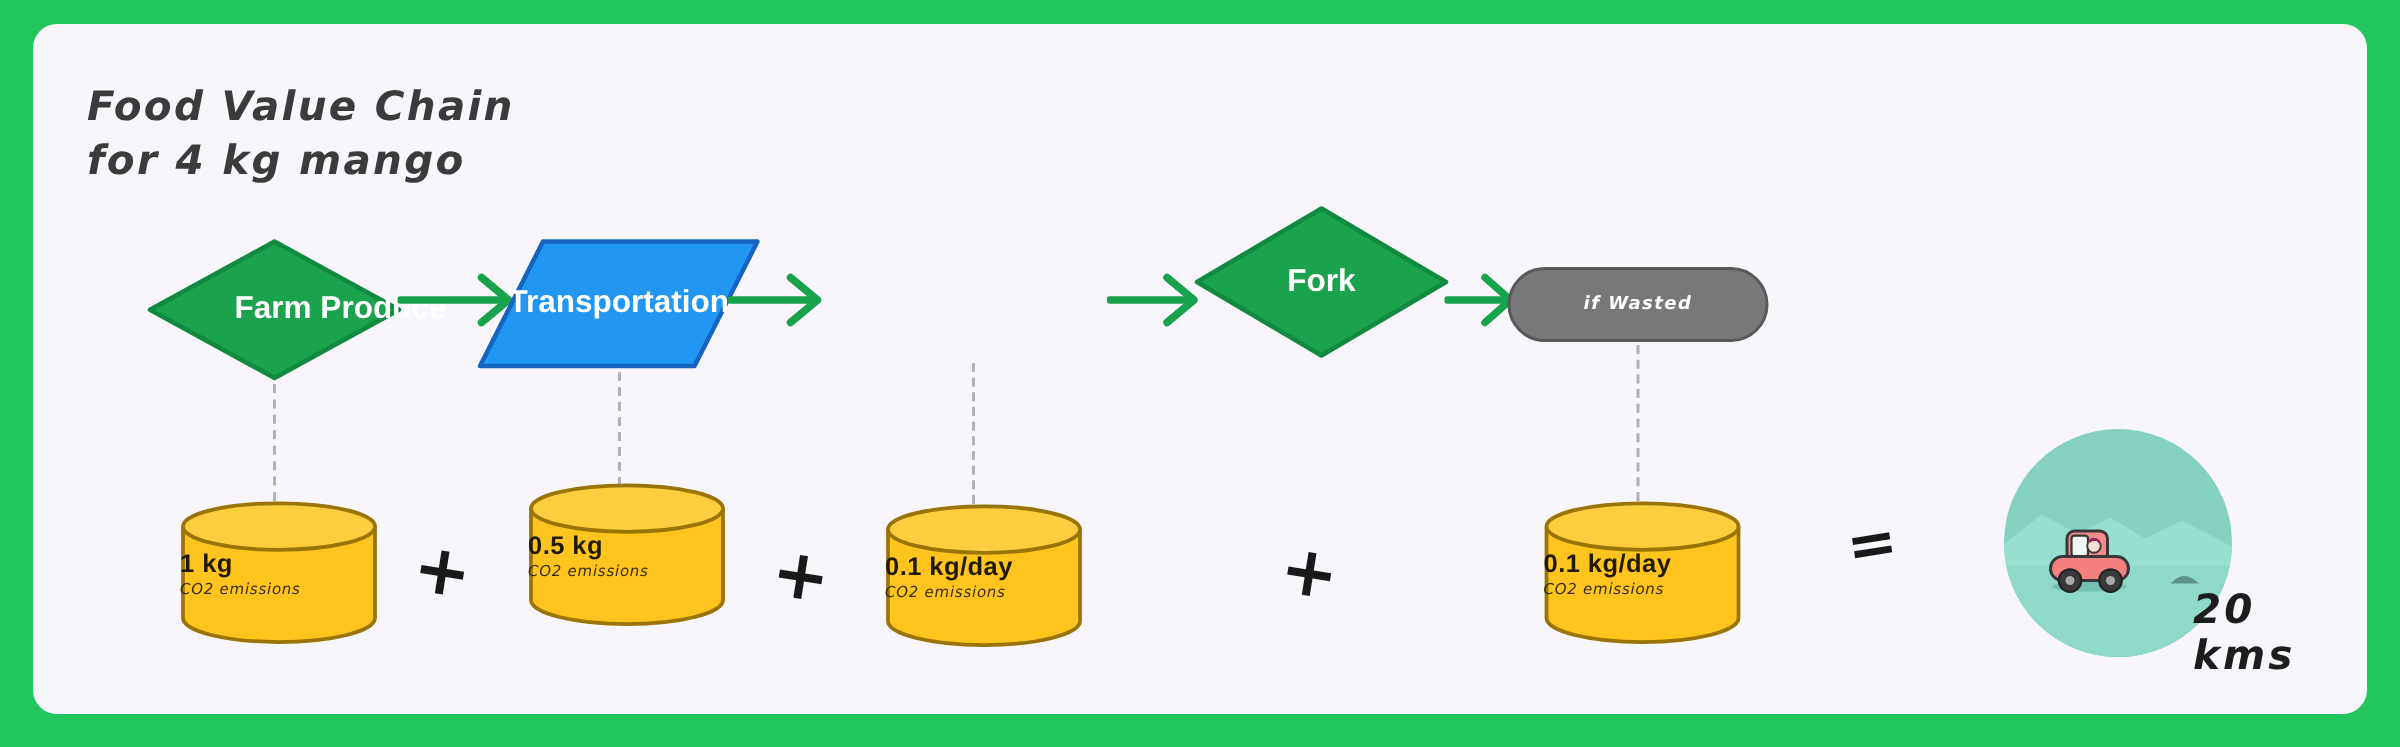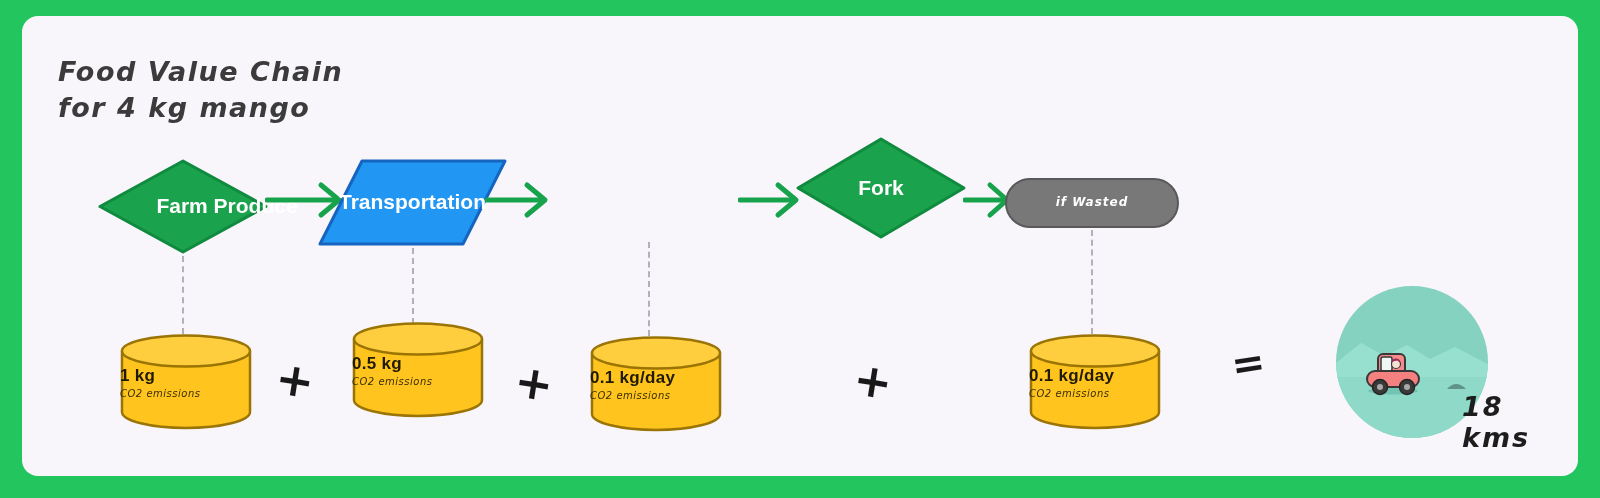--- a/index.html
+++ b/index.html
@@ -190,16 +190,16 @@
           <path d="M26.5,12 a4.5,4.5 0 0 1 9,0 l-1,-0.5 -2,-2 -3,0.5 -2,1 z" fill="#9c2b59"></path>
           <rect x="2" y="20" width="52" height="16" rx="8" fill="#f58080" stroke="#383838" stroke-width="2"></rect>
           <circle cx="15" cy="36" r="7.5" fill="#3a3a3a" stroke="#242424" stroke-width="1.5"></circle>
           <circle cx="15" cy="36" r="3" fill="#a9a9a9"></circle>
           <circle cx="42" cy="36" r="7.5" fill="#3a3a3a" stroke="#242424" stroke-width="1.5"></circle>
           <circle cx="42" cy="36" r="3" fill="#a9a9a9"></circle>
         </g>
       </g>
     </svg>
 
-    <div class="dist">18 kms</div>
+    <div class="dist">20 kms</div>
 
   </div>
 </div>
 
 </body></html>

